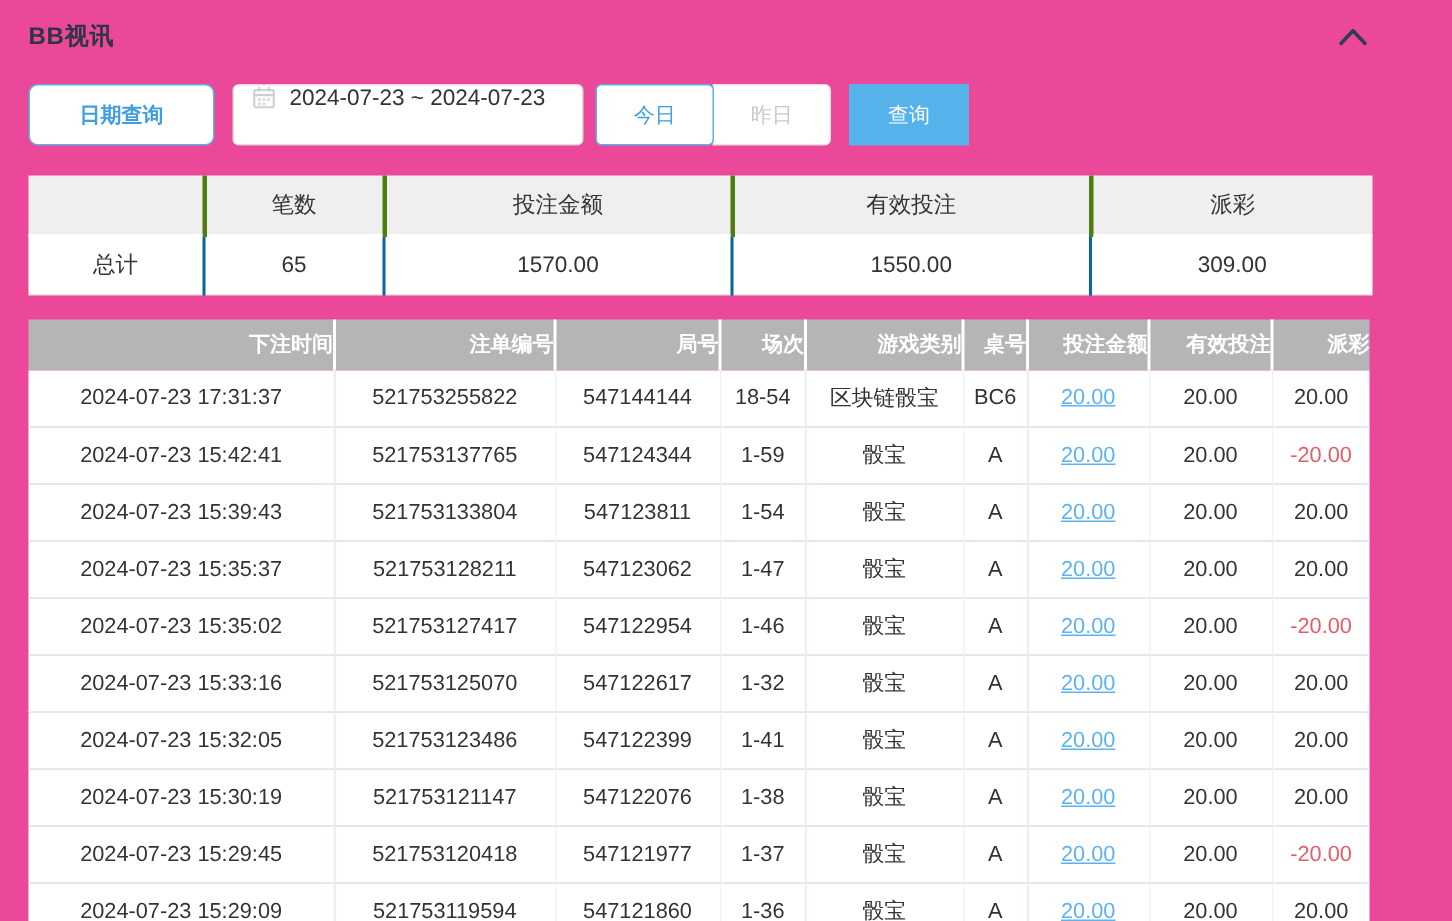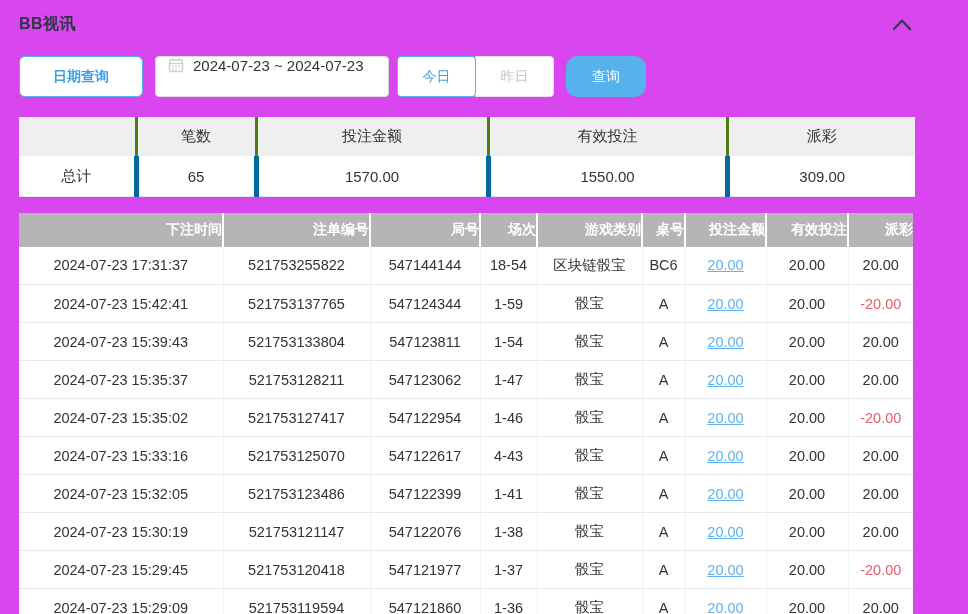--- a/index.html
+++ b/index.html
@@ -2,21 +2,21 @@
 <html><head>
 <meta charset="utf-8">
 <style>
   * { margin: 0; padding: 0; box-sizing: border-box; }
   html, body { background: #fff; }
   .page {
     position: relative;
     width: 968px;
     height: 614px;
     overflow: hidden;
-    background: #d946ef;
+    background: #ec4899;
     font-family: "Liberation Sans", "DejaVu Sans", sans-serif;
     color: #333;
     padding: 14px 0 0 19px;
   }
   
   .panel-header {
     width: 896px;
     display: flex;
     justify-content: space-between;
     align-items: center;
@@ -91,21 +91,21 @@
     border-radius: 4px;
     position: relative;
     z-index: 2;
   }
   .search-btn {
     margin-left: 12px;
     width: 80px; height: 41px;
     background: #55b2ea;
     color: #fff;
     border: none;
-    border-radius: 12px;
+    border-radius: 0;
     font-size: 14px;
     cursor: pointer;
     font-family: inherit;
   }
   
   .summary-table {
     margin-top: 20px;
     width: 896px;
     border-collapse: collapse;
     table-layout: fixed;
@@ -120,21 +120,21 @@
     border-right: 3px solid #4d7c0f;
     border-bottom: 2px solid #fff;
   }
   .summary-table th:last-child { border-right: none; }
   .summary-table td {
     height: 39px;
     font-size: 15px;
     text-align: center;
     color: #333;
     background: #fff;
-    border-right: 5px solid #0369a1;
+    border-right: 2px solid #0369a1;
     border-bottom: 1px solid #e8e8e8;
   }
   .summary-table td:last-child { border-right: none; }
   
   .records-table {
     margin-top: 16px;
     width: 894px;
     border-collapse: collapse;
     table-layout: fixed;
   }
@@ -316,21 +316,21 @@
           <td>骰宝</td>
           <td>A</td>
           <td><span class="amount-link">20.00</span></td>
           <td>20.00</td>
           <td class="neg">-20.00</td>
         </tr>
         <tr>
           <td>2024-07-23 15:33:16</td>
           <td>521753125070</td>
           <td>547122617</td>
-          <td>4-43</td>
+          <td>1-32</td>
           <td>骰宝</td>
           <td>A</td>
           <td><span class="amount-link">20.00</span></td>
           <td>20.00</td>
           <td>20.00</td>
         </tr>
         <tr>
           <td>2024-07-23 15:32:05</td>
           <td>521753123486</td>
           <td>547122399</td>

